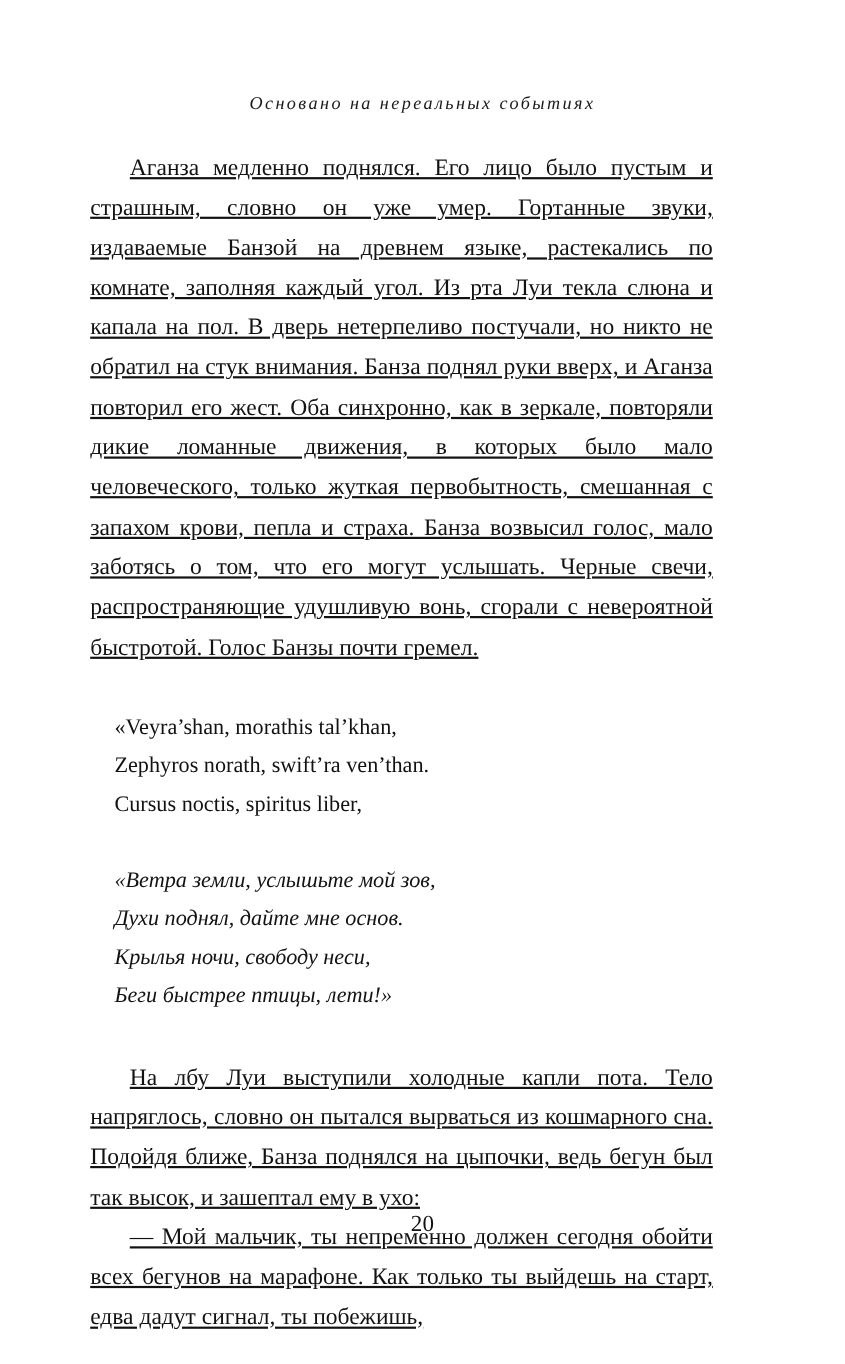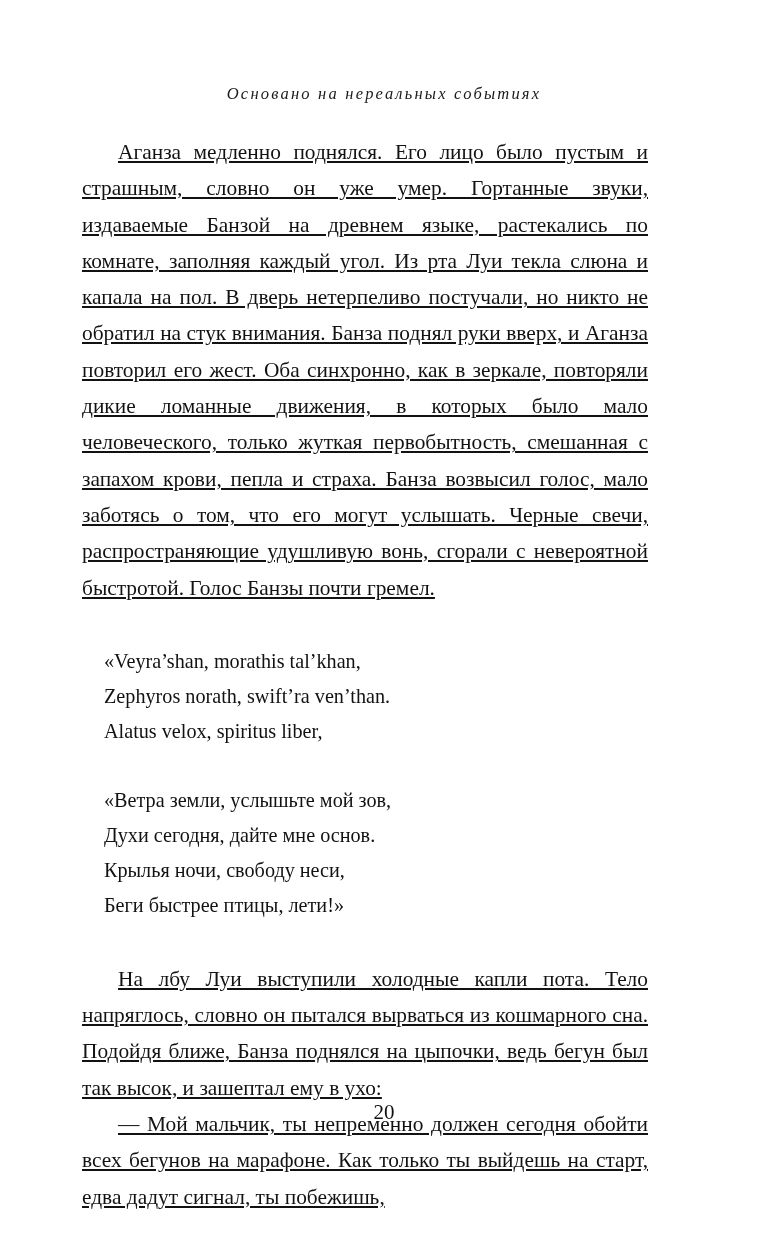--- a/index.html
+++ b/index.html
@@ -58,20 +58,21 @@
     margin: 0;
     font-size: 20.2px;
     line-height: 35px;
     text-indent: 0;
     padding-left: 22px;
   }
   .verse-bold {
     font-weight: normal;
   }
   .verse-italic {
+    font-style: italic;
   }
   .gap-lg { height: 38px; }
   .gap-md { height: 34px; }
   .folio {
     position: absolute;
     left: 0;
     top: 1100px;
     width: 768px;
     text-align: center;
     font-size: 21px;
@@ -87,28 +88,28 @@
 
   <div class="body-block">
 
     <p class="para">Аганза медленно поднялся. Его лицо было пустым и страшным, словно он уже умер. Гортанные звуки, издаваемые Банзой на древнем языке, растекались по комнате, заполняя каждый угол. Из рта Луи текла слюна и капала на пол. В дверь нетерпеливо постучали, но никто не обратил на стук внимания. Банза поднял руки вверх, и Аганза повторил его жест. Оба синхронно, как в зеркале, повторяли дикие ломанные движения, в которых было мало человеческого, только жуткая первобытность, смешанная с запахом крови, пепла и страха. Банза возвысил голос, мало заботясь о том, что его могут услышать. Черные свечи, распространяющие удушливую вонь, сгорали с невероятной быстротой. Голос Банзы почти гремел.</p>
 
     <div class="gap-lg"></div>
 
     <div class="verse verse-bold">
       <div>«Veyra’shan, morathis tal’khan,</div>
       <div>Zephyros norath, swift’ra ven’than.</div>
-      <div>Alatus velox, spiritus liber,</div>
+      <div>Cursus noctis, spiritus liber,</div>
     </div>
 
     <div class="gap-md"></div>
 
     <div class="verse verse-italic">
       <div>«Ветра земли, услышьте мой зов,</div>
-      <div>Духи сегодня, дайте мне основ.</div>
+      <div>Духи поднял, дайте мне основ.</div>
       <div>Крылья ночи, свободу неси,</div>
       <div>Беги быстрее птицы, лети!»</div>
     </div>
 
     <div class="gap-lg"></div>
 
     <p class="para">На лбу Луи выступили холодные капли пота. Тело напряглось, словно он пытался вырваться из кошмарного сна. Подойдя ближе, Банза поднялся на цыпочки, ведь бегун был так высок, и зашептал ему в ухо:</p>
 
     <p class="para cont">— Мой мальчик, ты непременно должен сегодня обойти всех бегунов на марафоне. Как только ты выйдешь на старт, едва дадут сигнал, ты побежишь,</p>
 

